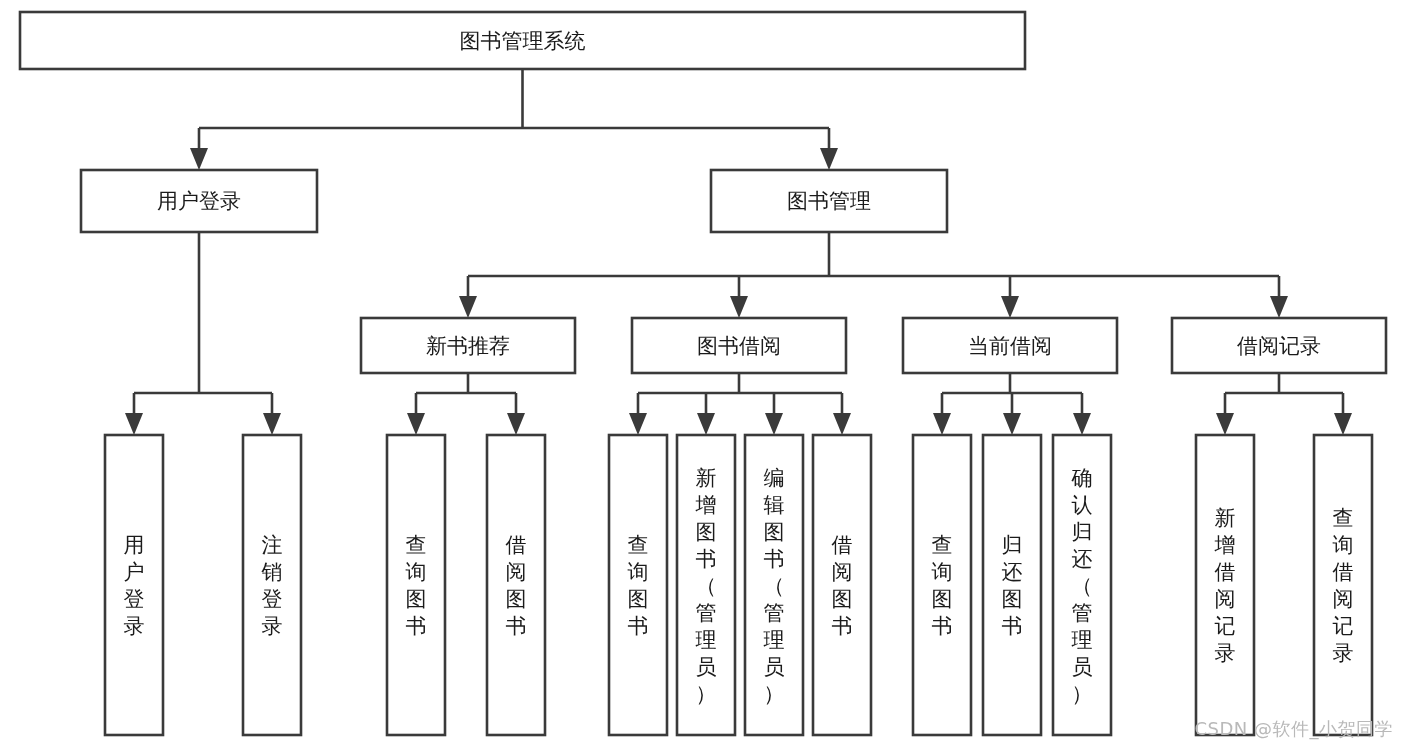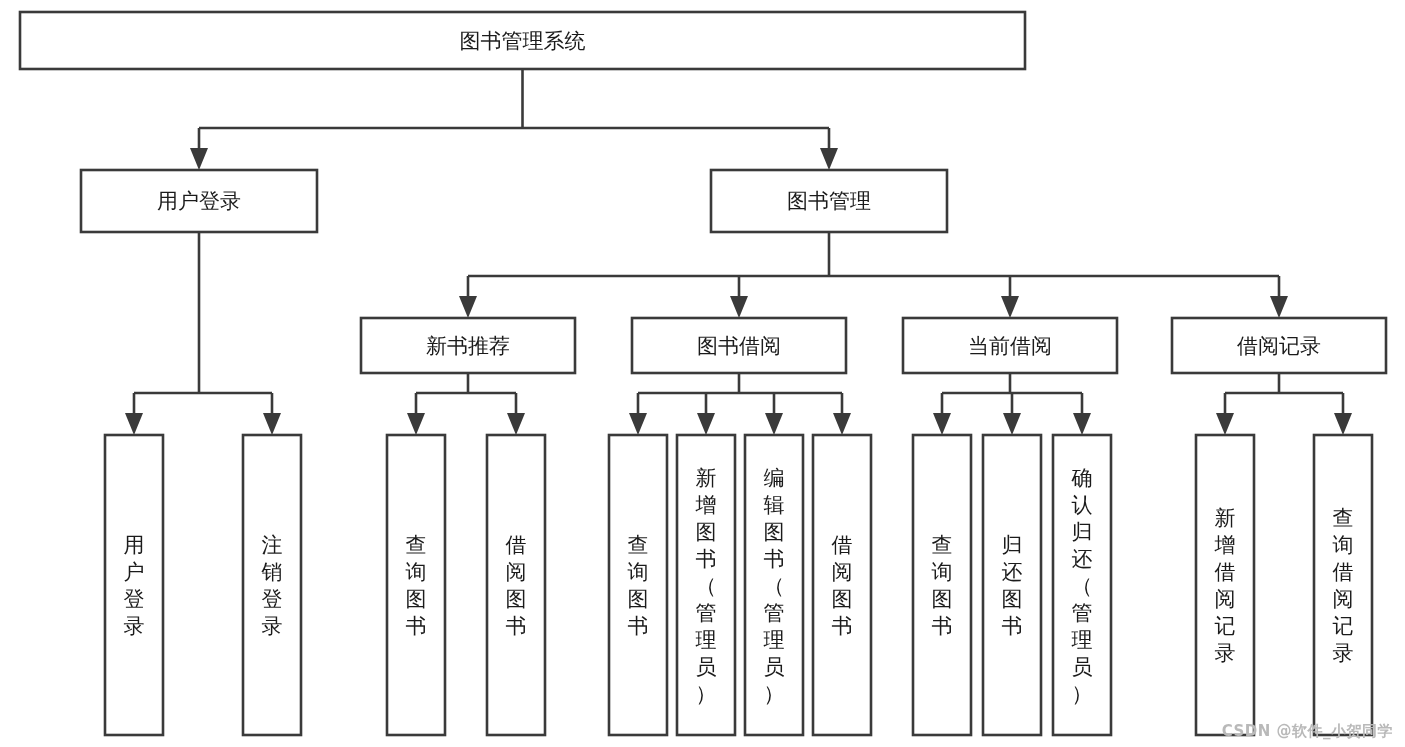--- a/index.html
+++ b/index.html
@@ -55,26 +55,25 @@
     font-family: "DejaVu Sans", "Liberation Sans", sans-serif;
     font-size: 21px;
     fill: #1b1b1b;
     text-anchor: middle;
   }
   .watermark {
     position: absolute;
     right: 12px;
     bottom: 6px;
     font-family: "DejaVu Sans", "Liberation Sans", sans-serif;
-    font-size: 15px;
+    font-size: 18px;
     color: #b9b9b9;
     letter-spacing: 0.5px;
     white-space: nowrap;
     pointer-events: none;
-    font-weight: bold;
   }
 </style>
 </head>
 <body>
 
 <div id="diagram-root">
   <svg id="tree-svg" viewBox="0 0 1405 747">
     <g id="connectors-layer">
         <g>
           <path d="M 522.5 69 L 522.5 128" class="connector"></path>

